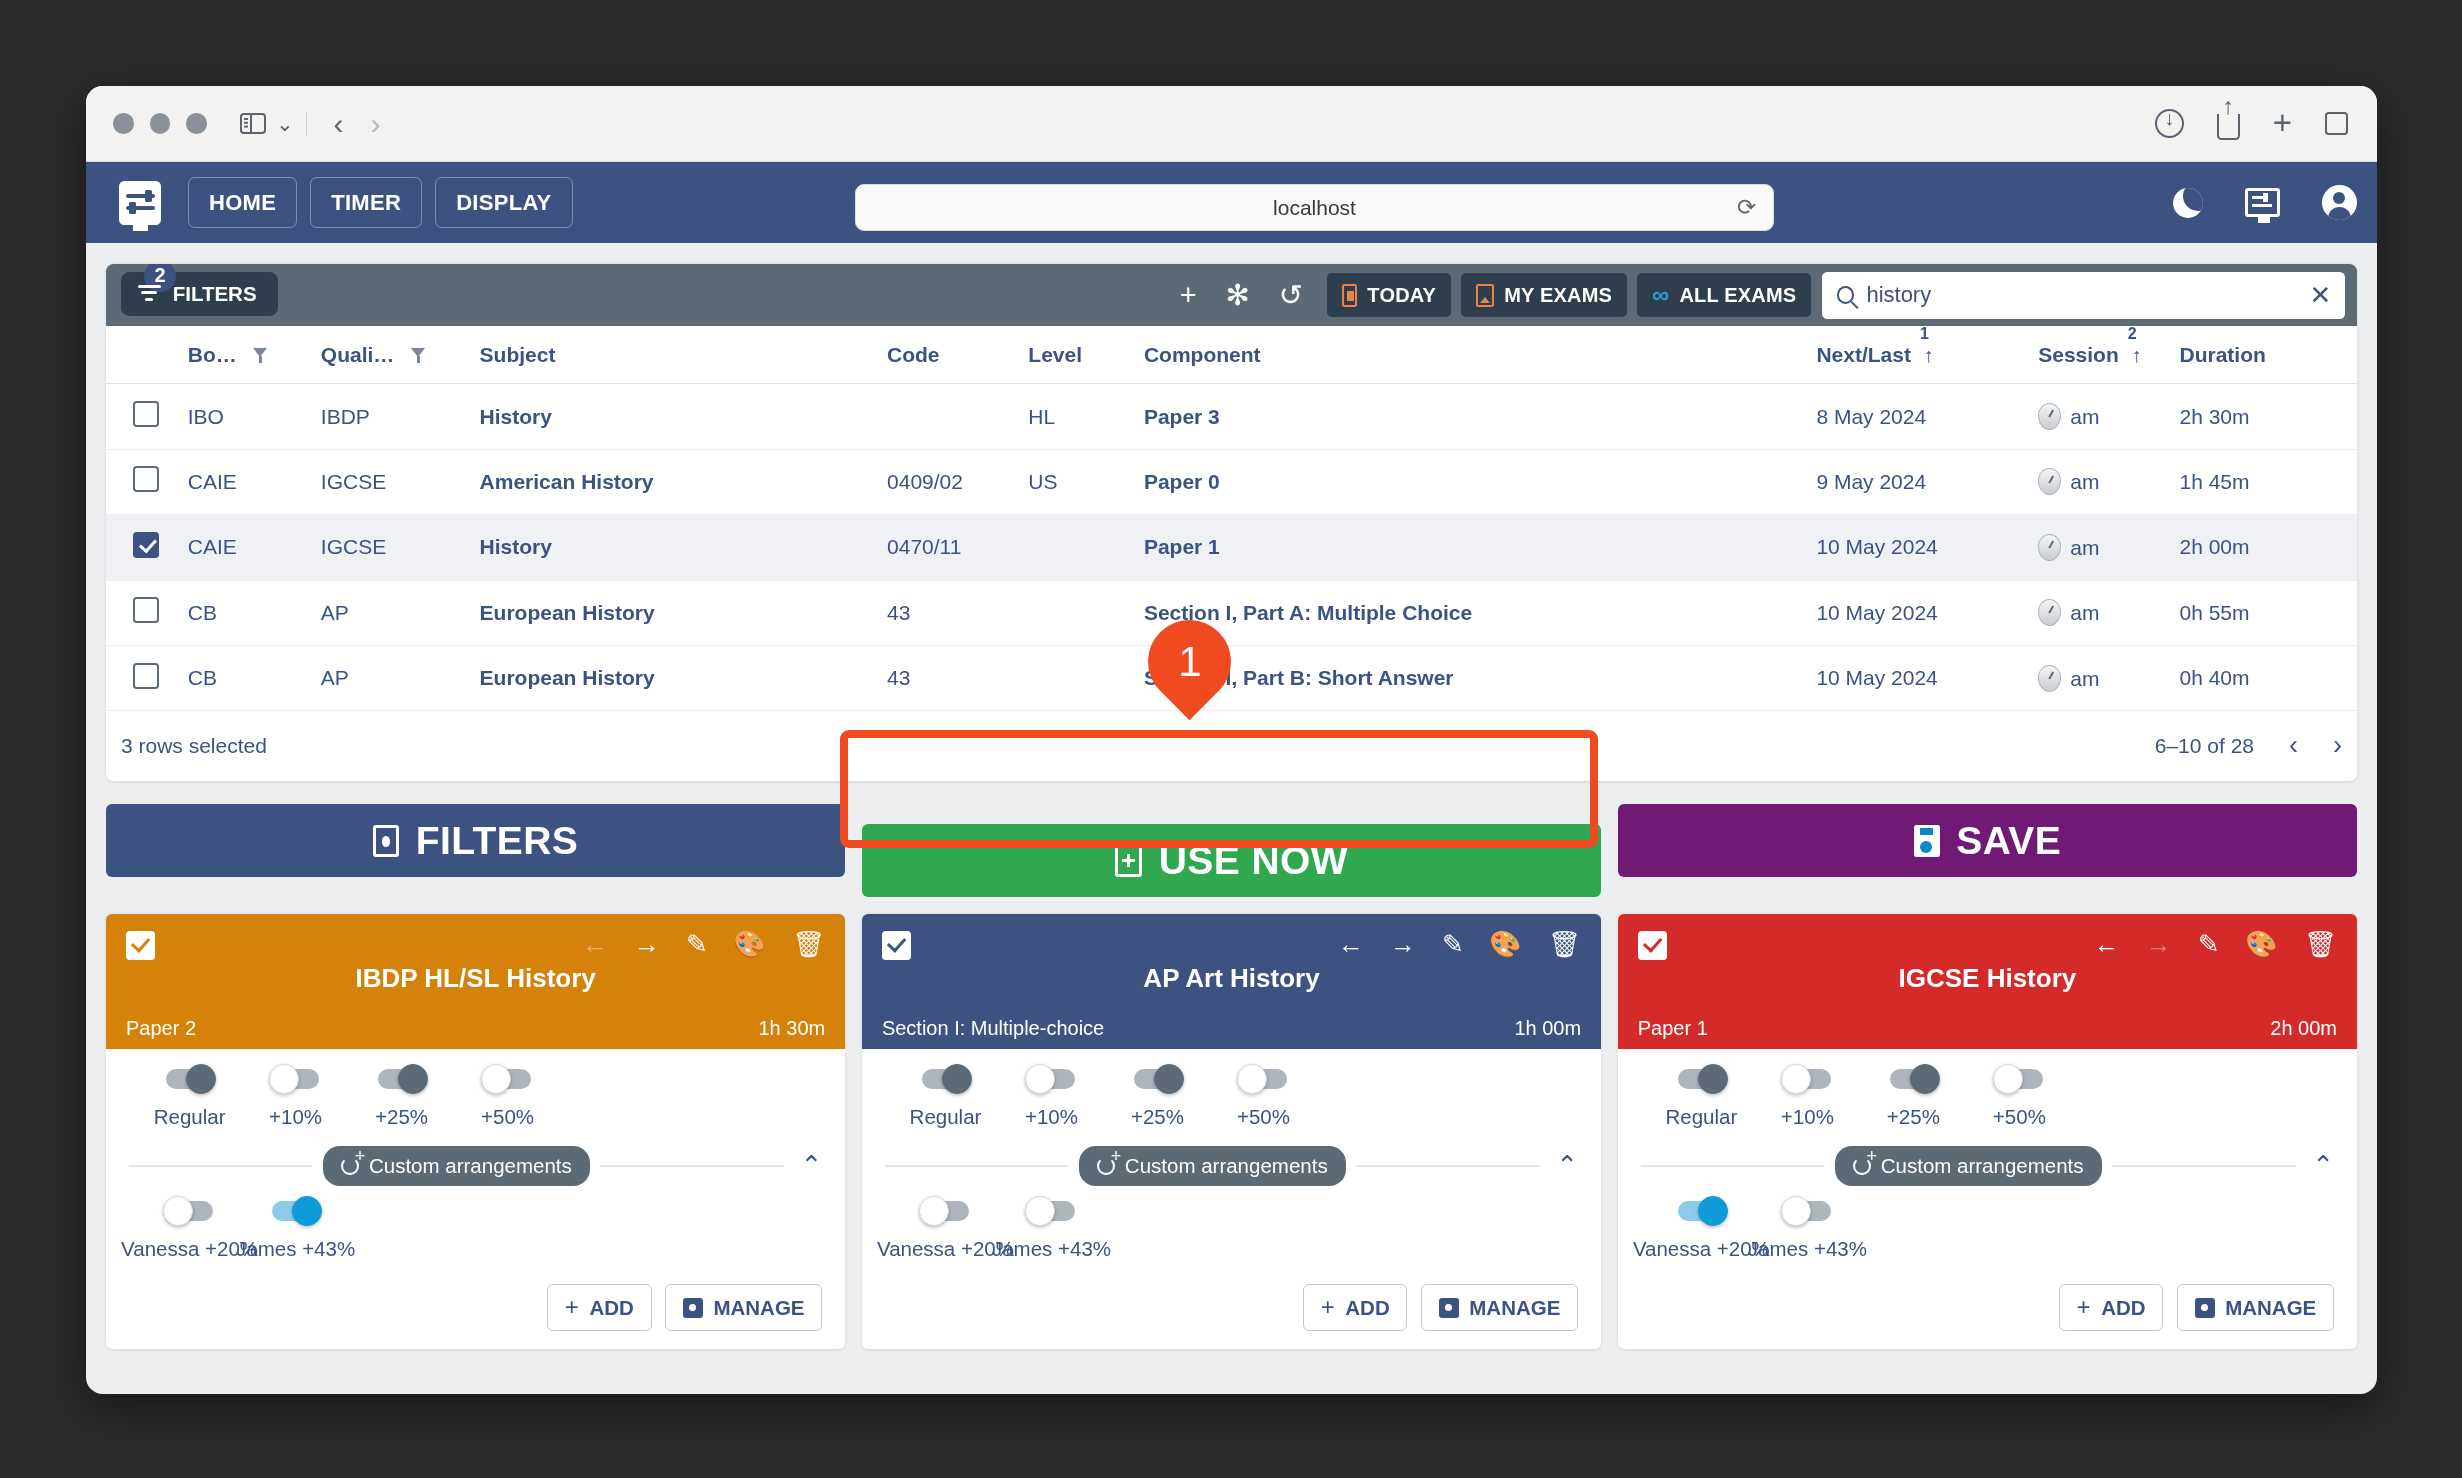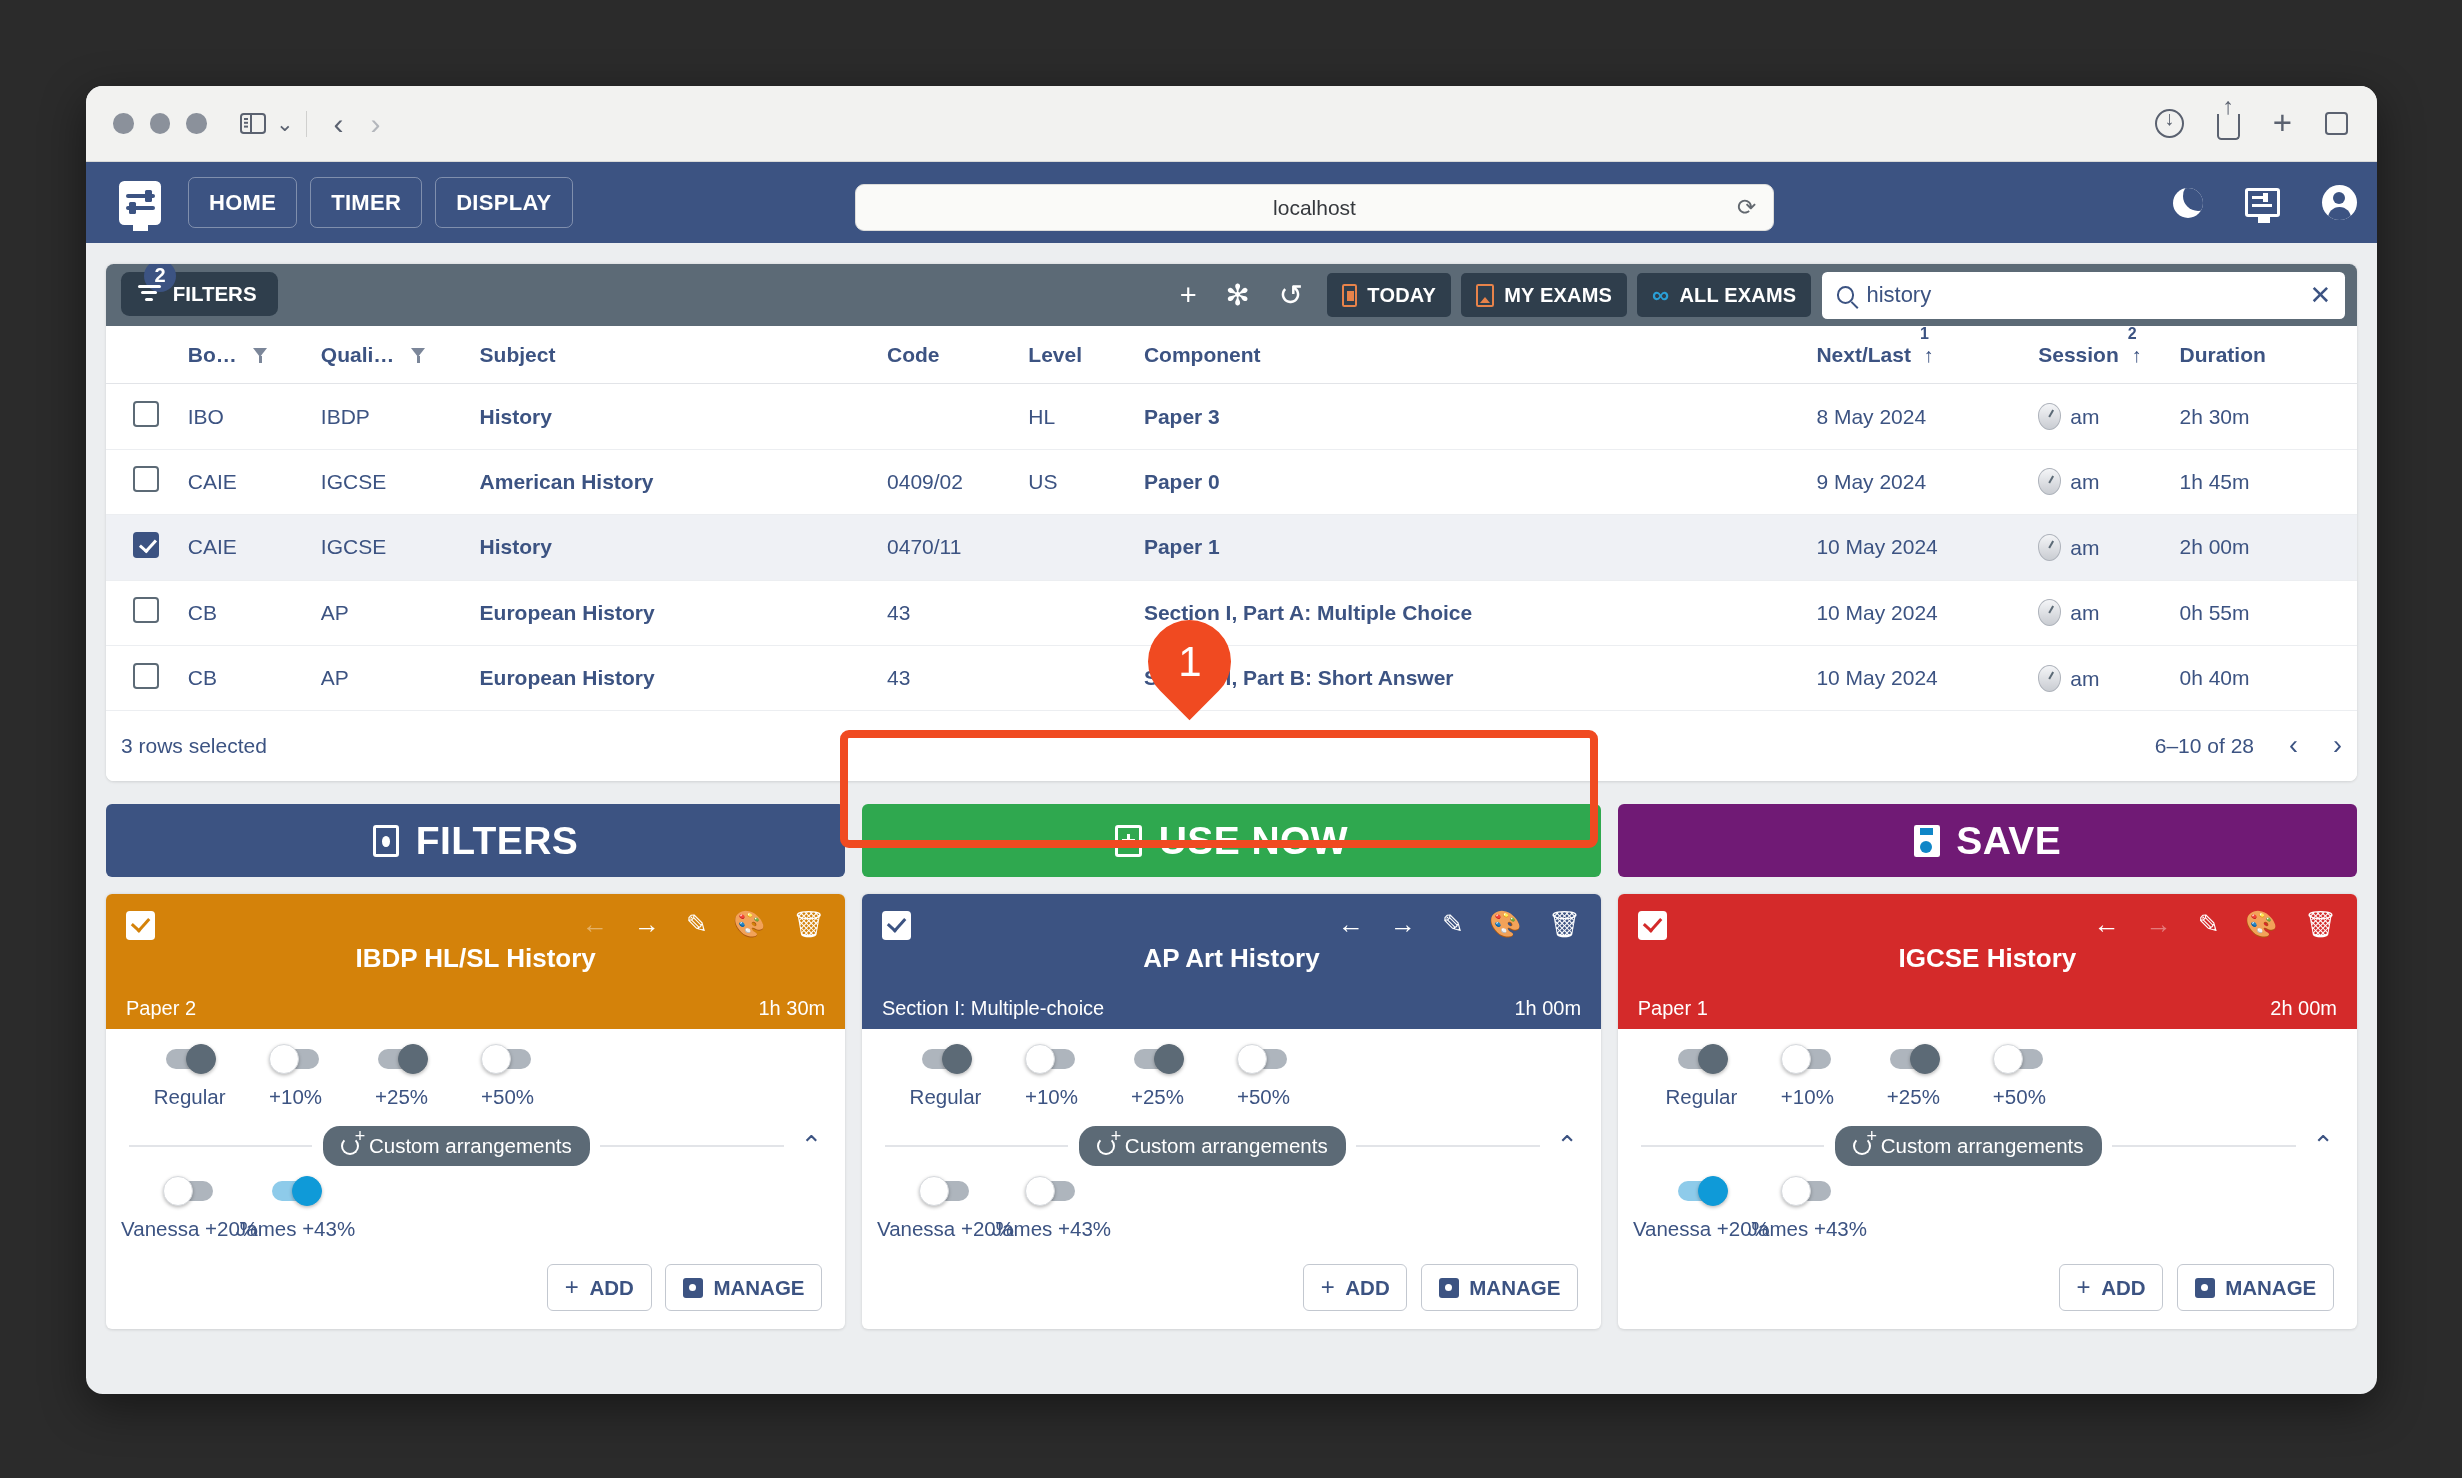--- a/index.html
+++ b/index.html
@@ -244,21 +244,21 @@
   
   .action-row { display: flex; gap: 16.7px; margin-top: 23px; position: relative; }
   .action-btn {
     flex: 1; height: 73px; border-radius: 6px;
     display: flex; align-items: center; justify-content: center; gap: 16.7px;
     color: #fff; font-size: 39px; font-weight: 700; letter-spacing: 0.4px;
     cursor: pointer; border: none;
     font-family: "Liberation Sans", sans-serif;
   }
   .btn-preview { background: #3c5382; }
-  .btn-usenow  { background: #2fa84f; }
+  .btn-usenow  { background: #2fa84f; margin-top: 20px; }
   .btn-save    { background: #701a75; }
   .ic-preview { width: 26px; height: 32px; border: 3px solid #fff; border-radius: 3px; position: relative; flex: none; }
   .ic-preview:after { content:''; position:absolute; left: 6px; top: 8.3px; width: 7.6px; height: 10.6px; border-radius: 50%; background: #fff; }
   .ic-usenow { width: 27px; height: 32px; border: 3px solid #fff; border-radius: 3px; position: relative; flex: none; }
   .ic-usenow .pl { position:absolute; left:9px; top:6px; width:3px; height:13.6px; background:#fff; }
   .ic-usenow .pl2 { position:absolute; left:3.8px; top:11.4px; width:13.6px; height:3px; background:#fff; }
   .ic-save { width: 26px; height: 32px; background: #fff; position: relative; flex: none; border-radius: 2.3px; }
   .ic-save:before { content:''; position:absolute; left:6px; top:3px; width:13.6px; height:7.6px; background:#0f86c7; }
   .ic-save:after { content:''; position:absolute; left:6.8px; top:16.7px; width:12px; height:12px; border-radius:50%; background:#0f86c7; }
 

